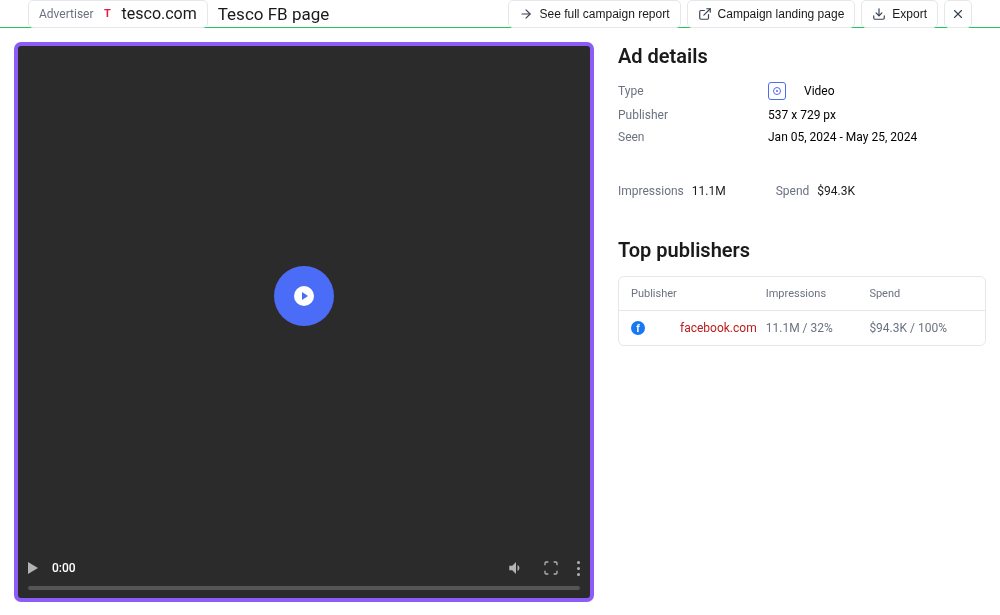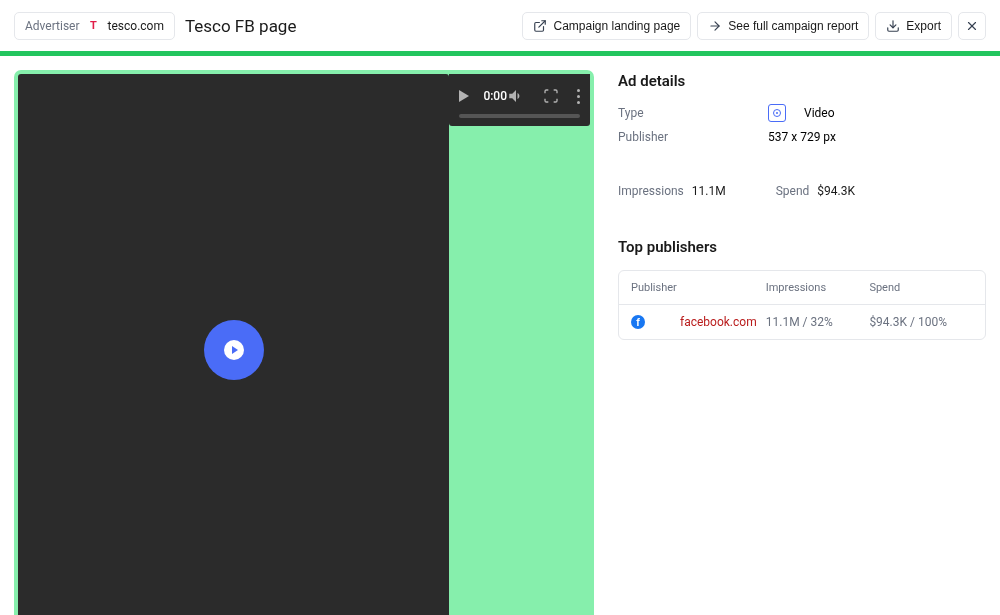--- a/index.html
+++ b/index.html
@@ -13,23 +13,23 @@
       color: #1a1a1a;
       font-size: 13px;
       width: 1000px;
       height: 615px;
       overflow: hidden;
     }
     .header {
       display: flex;
       align-items: center;
       justify-content: space-between;
-      padding: 8px 14px;
-      border-bottom: 5px solid #22c55e;
-      height: 56px;
+      padding: 8px 28px;
+      border-bottom: 1px solid #22c55e;
+      height: 28px;
     }
     .header-left {
       display: flex;
       align-items: center;
       gap: 10px;
     }
     .advertiser-chip {
       display: flex;
       align-items: center;
       gap: 6px;
@@ -49,21 +49,21 @@
       align-items: center;
       justify-content: center;
       font-weight: 700;
       font-size: 11px;
       color: #e11d48;
       background: #fff;
       border-radius: 2px;
     }
     .advertiser-domain {
       color: #1a1a1a;
-      font-size: 12px;
+      font-size: 16px;
     }
     .page-title {
       font-size: 17px;
       font-weight: 400;
       color: #1a1a1a;
     }
     .header-right {
       display: flex;
       align-items: center;
       gap: 6px;
@@ -97,26 +97,26 @@
     }
     .content {
       display: flex;
       padding: 14px;
       gap: 24px;
       height: calc(100% - 40px);
     }
     .video-panel {
       width: 580px;
       height: 560px;
-      background: #86efac;
+      background: #8b5cf6;
       border-radius: 7px;
       padding: 4px;
       position: relative;
       display: flex;
-      flex-direction: row;
+      flex-direction: column;
       justify-content: space-between;
     }
     .video-area {
       flex: 1;
       background: #2b2b2b;
       border-radius: 3px 3px 0 0;
       position: relative;
       display: flex;
       align-items: center;
       justify-content: center;
@@ -207,21 +207,21 @@
       background: #555;
       border-radius: 2px;
       width: 100%;
       margin-bottom: 6px;
     }
     .details-panel {
       flex: 1;
       padding-top: 2px;
     }
     .section-title {
-      font-size: 15px;
+      font-size: 20px;
       font-weight: 600;
       color: #1a1a1a;
       margin-bottom: 14px;
     }
     .detail-row {
       display: flex;
       align-items: center;
       margin-bottom: 8px;
       font-size: 12px;
     }
@@ -339,34 +339,34 @@
 <div class="header">
   <div class="header-left">
     <div class="advertiser-chip">
       <span class="advertiser-label">Advertiser</span>
       <span class="tesco-icon">T</span>
       <span class="advertiser-domain">tesco.com</span>
     </div>
     <h1 class="page-title">Tesco FB page</h1>
   </div>
   <div class="header-right">
+    <button class="btn">
+      <svg class="icon-svg" viewBox="0 0 24 24">
+        <line x1="5" y1="12" x2="19" y2="12"></line>
+        <polyline points="12 5 19 12 12 19"></polyline>
+      </svg>
+      <span>See full campaign report</span>
+    </button>
     <button class="btn">
       <svg class="icon-svg" viewBox="0 0 24 24">
         <path d="M18 13v6a2 2 0 0 1-2 2H5a2 2 0 0 1-2-2V8a2 2 0 0 1 2-2h6"></path>
         <polyline points="15 3 21 3 21 9"></polyline>
         <line x1="10" y1="14" x2="21" y2="3"></line>
       </svg>
       <span>Campaign landing page</span>
-    </button>
-    <button class="btn">
-      <svg class="icon-svg" viewBox="0 0 24 24">
-        <line x1="5" y1="12" x2="19" y2="12"></line>
-        <polyline points="12 5 19 12 12 19"></polyline>
-      </svg>
-      <span>See full campaign report</span>
     </button>
     <button class="btn">
       <svg class="icon-svg" viewBox="0 0 24 24">
         <path d="M21 15v4a2 2 0 0 1-2 2H5a2 2 0 0 1-2-2v-4"></path>
         <polyline points="7 10 12 15 17 10"></polyline>
         <line x1="12" y1="15" x2="12" y2="3"></line>
       </svg>
       <span>Export</span>
     </button>
     <button class="btn btn-icon-only">
@@ -428,20 +428,24 @@
         <span class="type-icon">
           <span class="type-icon-inner"></span>
         </span>
         <span>Video</span>
       </span>
     </div>
     <div class="detail-row">
       <span class="detail-label">Publisher</span>
       <span class="detail-value">537 x 729 px</span>
     </div>
+    <div class="detail-row">
+      <span class="detail-label">Seen</span>
+      <span class="detail-value">Jan 05, 2024 - May 25, 2024</span>
+    </div>
 
     <div class="stats-section">
       <div class="stats-row">
         <div class="stat-item">
           <span class="stat-label">Impressions</span>
           <span class="stat-value">11.1M</span>
         </div>
         <div class="stat-item">
           <span class="stat-label">Spend</span>
           <span class="stat-value">$94.3K</span>

